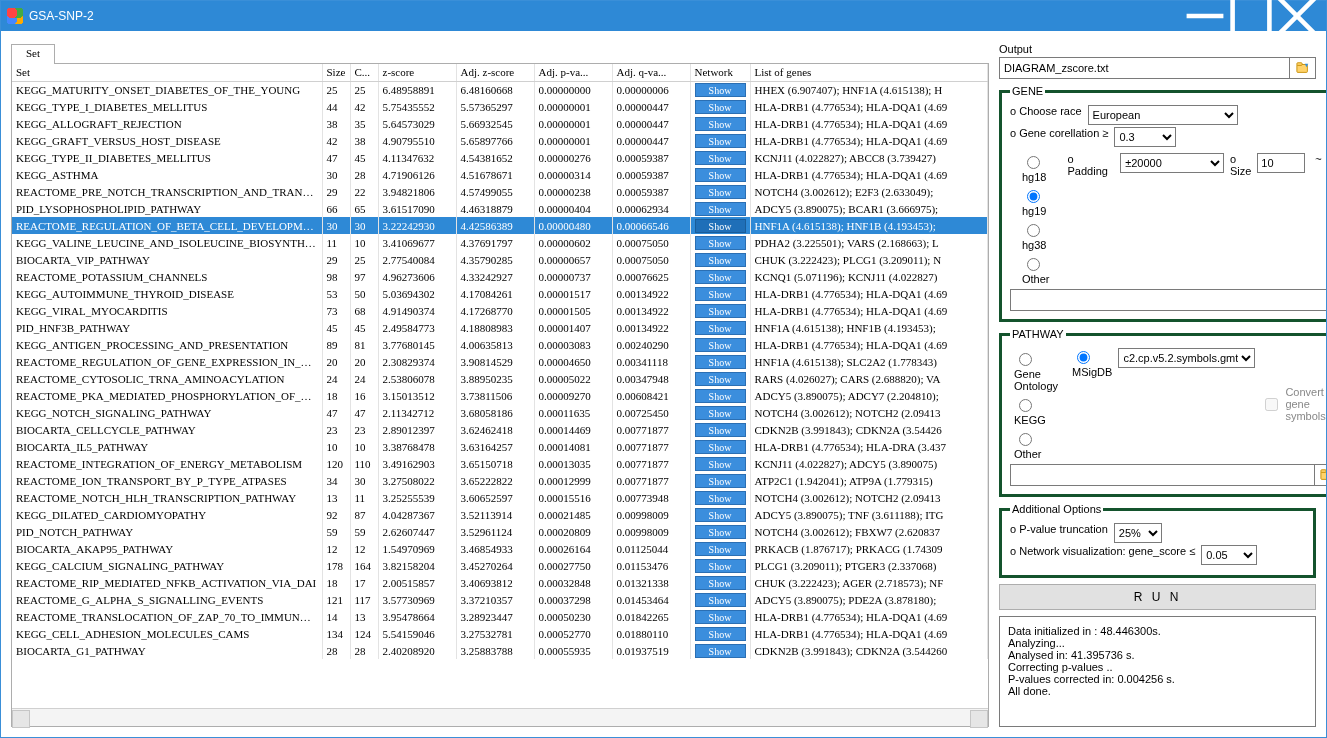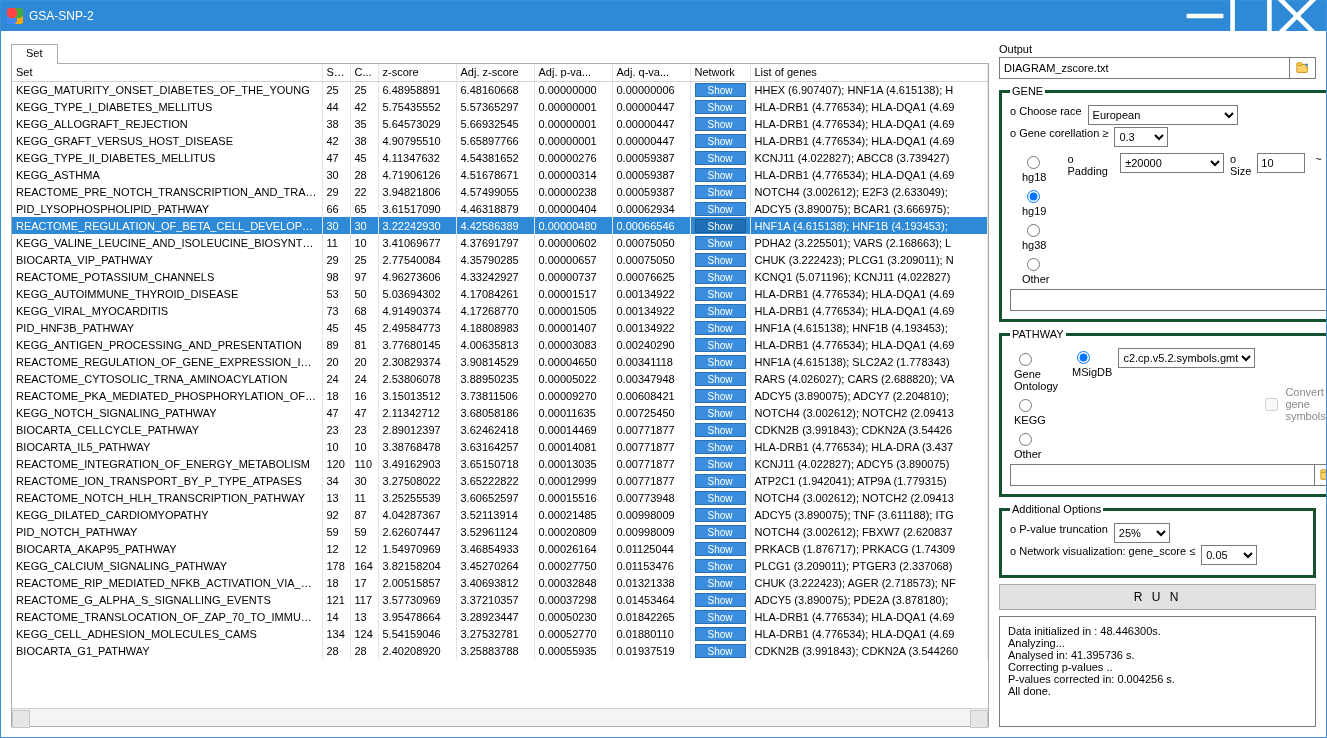--- a/index.html
+++ b/index.html
@@ -48,20 +48,21 @@
     padding: 12px 10px 10px 10px;
     gap: 10px;
     background:#fff;
     overflow:hidden;
   }
   .left {
     flex:1;
     display:flex;
     flex-direction:column;
     min-width:0;
+    font-family:Liberation Serif, serif;
   }
   .tabstrip {
     display:flex;
     height: 20px;
     font-size:11px;
   }
   .tab {
     border:1px solid #adadad;
     border-bottom:none;
     padding: 2px 14px;
@@ -751,21 +752,21 @@
       </div>
 
       <fieldset class="panel">
         <legend>GENE</legend>
         <div class="row">
           <span class="bullet">Choose race</span>
           <select class="wide"><option>European</option></select>
         </div>
         <div class="row">
           <span class="bullet">Gene corellation ≥</span>
-          <select style="width:54px"><option>0.3</option></select>
+          <select style="width:62px"><option>0.3</option></select>
         </div>
         <div style="display:flex; gap:18px;">
           <div class="gene-left">
             <label class="radio"><input type="radio" name="hg" style=""><span>hg18</span></label>
             <label class="radio"><input type="radio" name="hg" checked="" style=""><span>hg19</span></label>
             <label class="radio"><input type="radio" name="hg" style=""><span>hg38</span></label>
             <label class="radio"><input type="radio" name="hg" style=""><span>Other</span></label>
           </div>
           <div class="gene-right">
             <div class="row">
@@ -819,21 +820,21 @@
                 <path d="M10 3 L14 3 L12 7 Z" fill="#3a8fd8"></path>
               </svg>
           </div>
         </div>
       </fieldset>
 
       <fieldset class="panel">
         <legend>Additional Options</legend>
         <div class="row">
           <span class="bullet">P-value truncation</span>
-          <select style="width:56px"><option>25%</option></select>
+          <select style="width:48px"><option>25%</option></select>
         </div>
         <div class="row">
           <span class="bullet">Network visualization: gene_score ≤</span>
           <select style="width:56px"><option>0.05</option></select>
         </div>
       </fieldset>
 
       <div class="runbtn">R U N</div>
 
       <div class="log">Data initialized in : 48.446300s.

